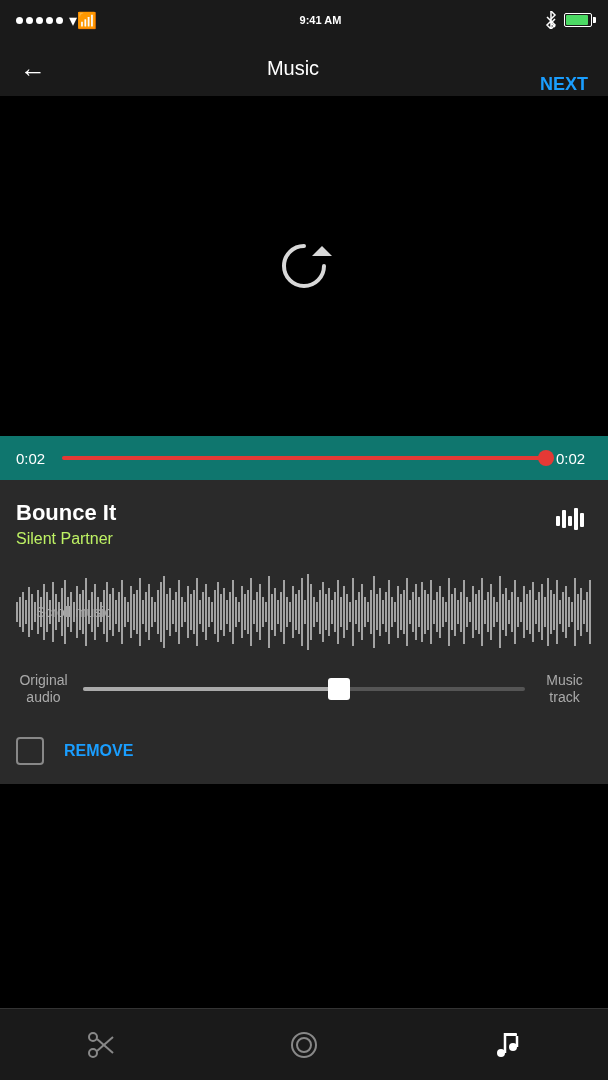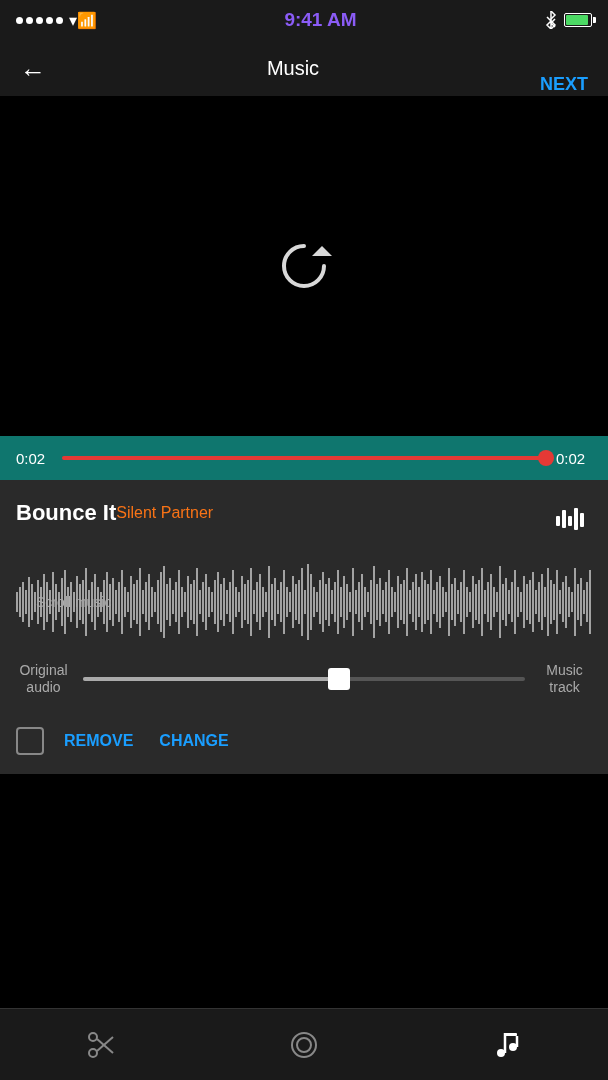--- a/index.html
+++ b/index.html
@@ -30,23 +30,23 @@
     .signal-dots {
       display: flex; gap: 3px;
     }
     .signal-dots span {
       width: 7px; height: 7px; border-radius: 50%; background: #fff;
     }
     .wifi-icon {
       font-size: 16px;
     }
     .status-center {
-      font-size: 19px;
+      font-size: 11px;
       font-weight: 600;
-      color: #8b5cf6;
+      color: #ffffff;
     }
     .status-right {
       display: flex;
       align-items: center;
       gap: 6px;
     }
     .battery {
       display: flex;
       align-items: center;
       gap: 3px;
@@ -174,30 +174,30 @@
 
     
     .track-info-row {
       display: flex;
       justify-content: space-between;
       align-items: flex-start;
       margin-bottom: 24px;
     }
     .track-info {
       display: flex;
-      flex-direction: row;
+      flex-direction: column;
     }
     .track-title {
       font-size: 22px;
       font-weight: 600;
       color: #fff;
     }
     .track-artist {
       font-size: 16px;
-      color: #f97316;
+      color: #bef264;
       margin-top: 4px;
     }
     .eq-icon {
       display: flex;
       align-items: center;
       gap: 2px;
       padding: 8px;
       cursor: pointer;
     }
     .eq-bar {
@@ -601,21 +601,20 @@
     <div class="slider-track">
       <div class="slider-fill" style="width: 58%;"></div>
       <div class="slider-thumb" style="left: 58%;"></div>
     </div>
     <span class="vol-label right">Music<br>track</span>
   </div>
 
   <div class="repeat-row">
     <div class="checkbox"></div>
     <div class="remove-btn">REMOVE</div>
-    <div class="change-btn">CHANGE</div>
   </div>
 
 </div>
 
 <div class="tab-bar">
   <div class="tab-item">
 
     <svg width="32" height="32" viewBox="0 0 32 32" fill="none">
       <circle cx="8" cy="8" r="4" stroke="#888" stroke-width="2"></circle>
       <circle cx="8" cy="24" r="4" stroke="#888" stroke-width="2"></circle>

